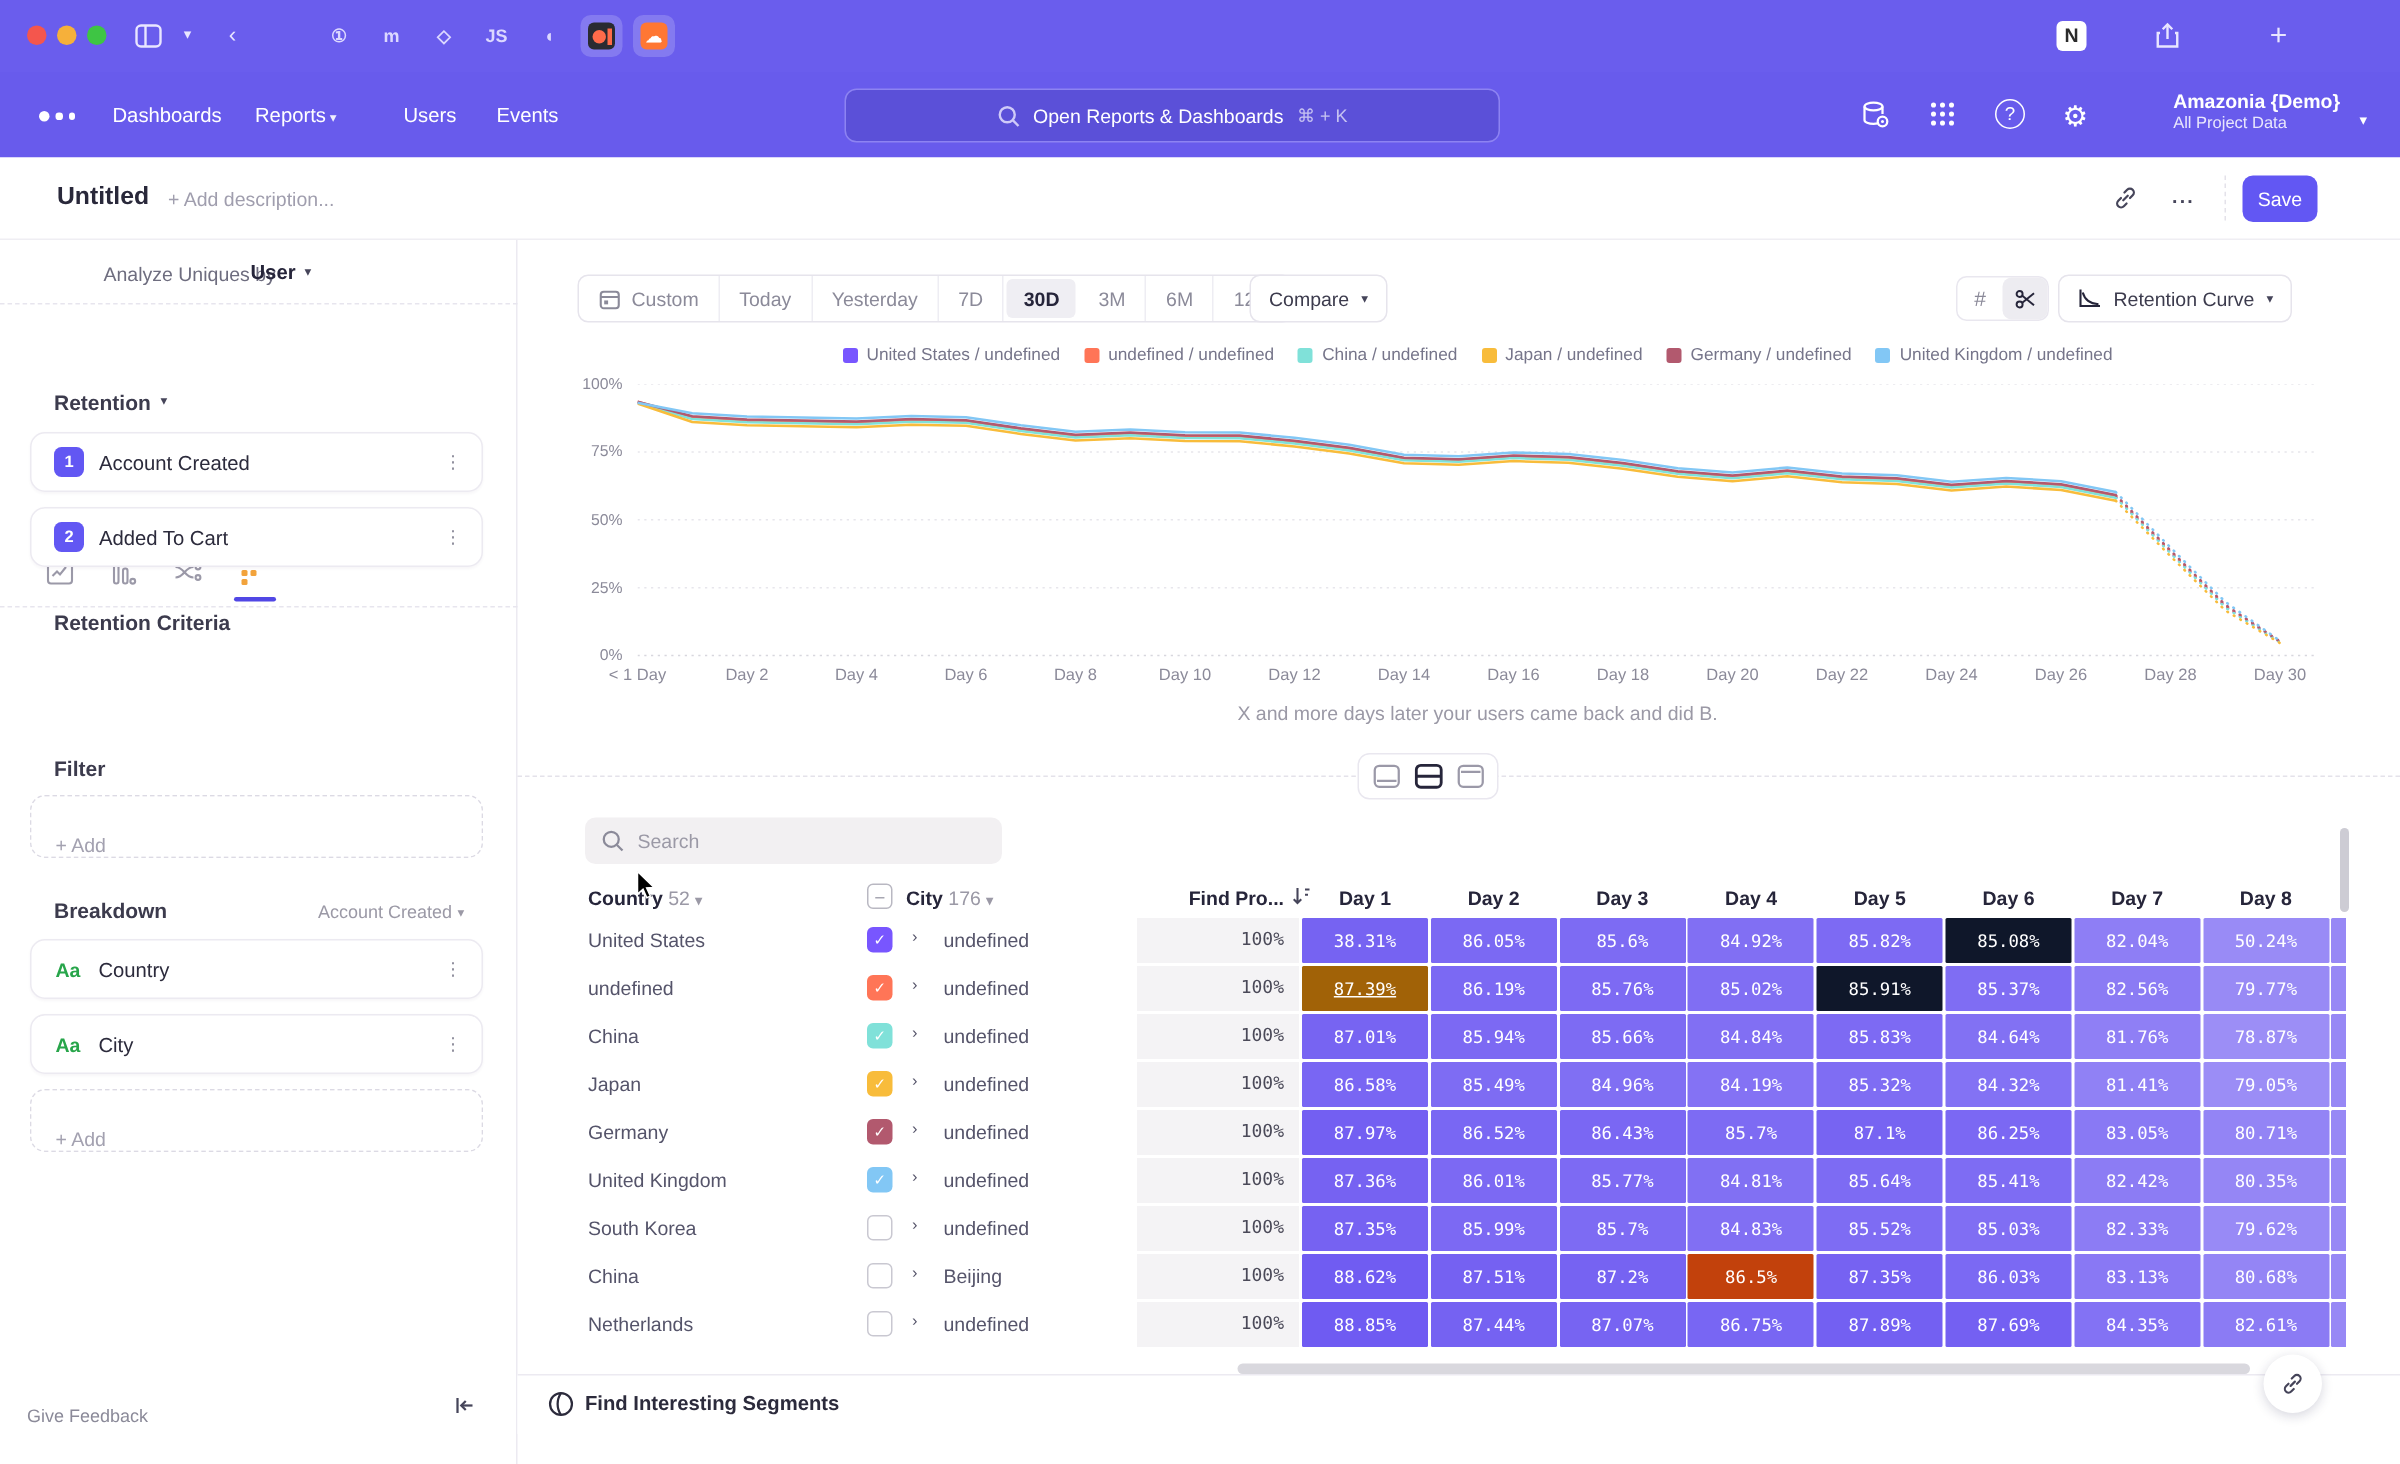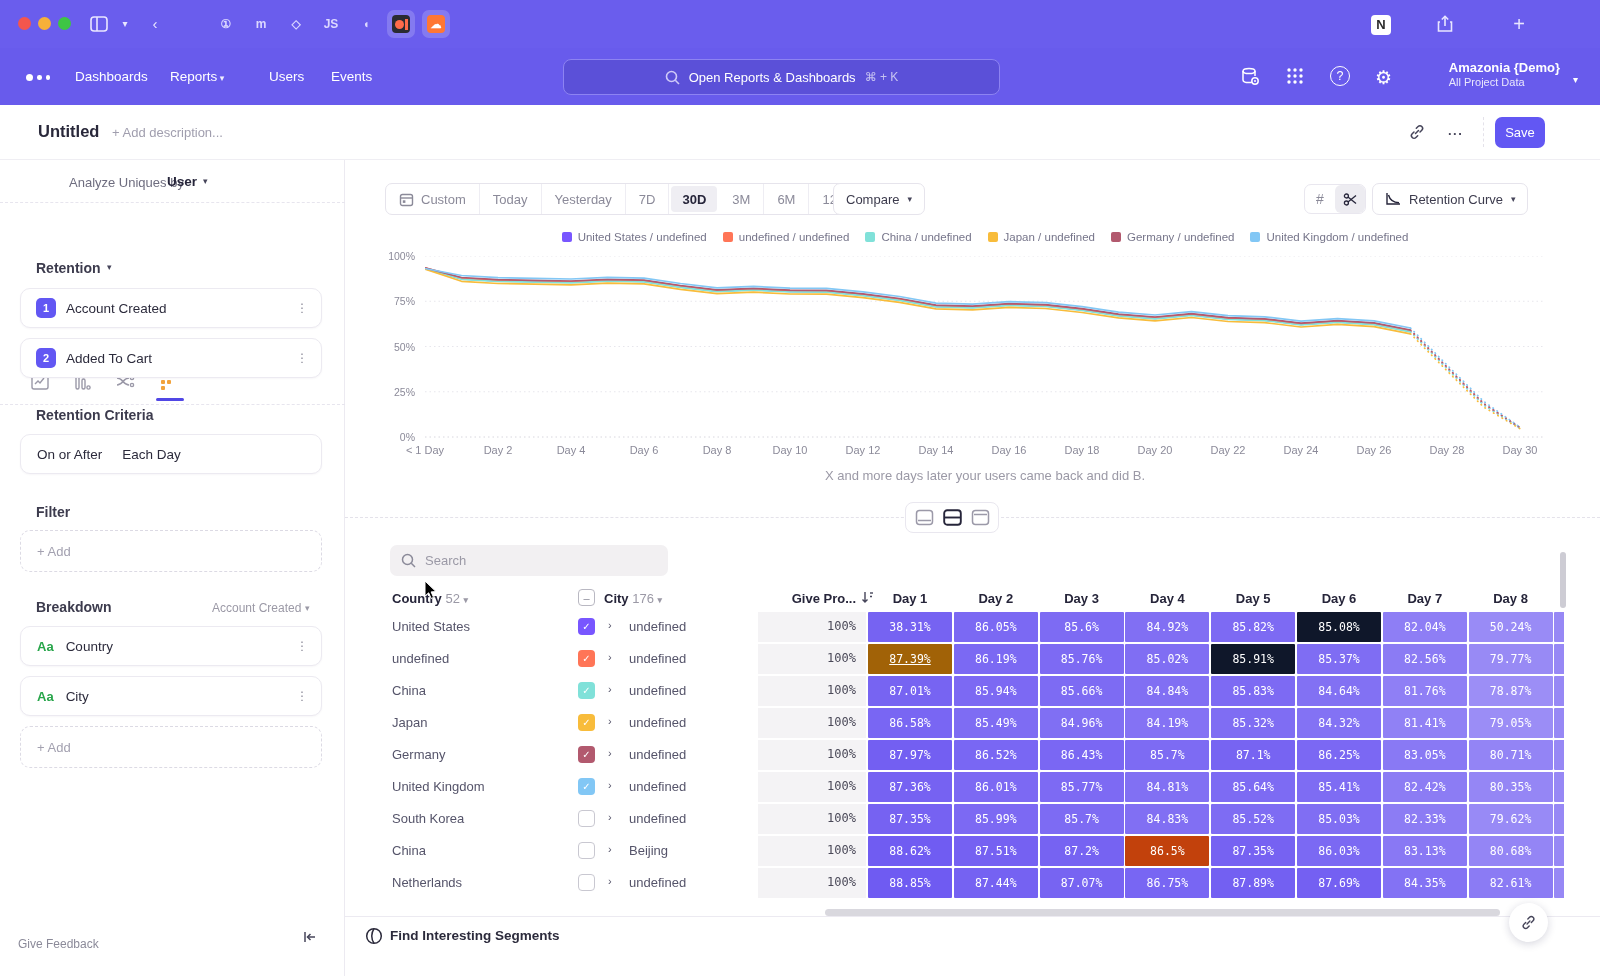--- a/index.html
+++ b/index.html
@@ -31,21 +31,21 @@
   #doc-title { position:absolute; left:38px; top:17px; font-size:16.5px; font-weight:600; color:#29283a; }
   #doc-desc { position:absolute; left:112px; top:20px; font-size:13px; color:#a09eae; }
   #save-btn { position:absolute; left:1495px; top:12px; width:50px; height:31px; background:#6257f3; border-radius:7px; color:#fff; font-size:13px; font-weight:500; display:flex; align-items:center; justify-content:center; }
   .hdr-ic { position:absolute; top:18px; color:#46455a; }
 
   
   #sidebar { position:absolute; left:0; top:160px; width:345px; height:816px; background:#fff; border-right:1px solid #eceaf1; }
   .sb-label { color:#6e6d7f; font-size:13px;margin-left:32px; }
   .sb-h { font-size:14px; color:#3c3b4d; font-weight:600; }
   .card { position:absolute; left:20px; width:302px; height:40px; background:#fff; border:1px solid #eceaf1; border-radius:10px; box-shadow:0 1px 2px rgba(40,35,80,.04); display:flex; align-items:center; }
-  .card-dash { position:absolute; left:20px; width:302px; height:42px; border:1px dashed #dcdae4; border-radius:10px; display:flex; align-items:center; color:#a3a1b0; font-size:13px; }
+  .card-dash { position:absolute; left:20px; width:302px; height:42px; border:1px dashed #dcdae4; border-radius:10px; display:flex; align-items:flex-end; color:#a3a1b0; font-size:13px; }
   .numsq { width:20px; height:20px; border-radius:5px; background:#6257f3; color:#fff; font-size:11px; font-weight:bold; display:flex; align-items:center; justify-content:center; margin:0 10px 0 15px; }
   .kebab { margin-left:auto; margin-right:13px; color:#8b8a99; font-size:12px; letter-spacing:0; line-height:5px; text-align:center; }
   .card-label { font-size:13.5px; color:#2c2b3c; font-weight:500; }
   .aa { color:#27a54a; font-weight:bold; font-size:13px; margin:0 12px 0 16px; }
   .tab-ic { position:absolute; top:212px; width:26px; height:24px; color:#9b99a8; text-align:center; }
   .dotline { border-top:1px dashed #e7e5ee; }
 
   
   .segwrap { position:absolute; top:183px; height:32px; border:1px solid #e6e4ec; border-radius:7px; display:flex; align-items:stretch; background:#fff; }
   .seg { display:flex; align-items:center; padding:0 13px; font-size:13px; color:#8b8a99; border-right:1px solid #eeedf3; gap:7px; }
@@ -260,24 +260,20 @@
         <span class="kebab">⋮</span>
       </div>
       <div class="card" style="top: 178px;">
         <span class="numsq">2</span>
         <span class="card-label">Added To Cart</span>
         <span class="kebab">⋮</span>
       </div>
     </div>
 
   <span class="sb-h abs" style="left:36px;top:247px">Retention Criteria</span>
-  <div class="card" style="top:274px">
-    <span class="card-label" style="margin-left:16px">On or After</span>
-    <span class="card-label" style="margin-left:20px">Each Day</span>
-  </div>
 
   <span class="sb-h abs" style="left:36px;top:344px">Filter</span>
   <div class="card-dash" style="top:370px">
     <span style="margin-left:16px">+ Add</span>
   </div>
 
   <span class="sb-h abs" style="left:36px;top:439px">Breakdown</span>
   <span class="abs" style="left:212px;top:441px;font-size:12px;color:#9b99a6">Account Created</span>
   <span class="abs" style="left:305px;top:443px;font-size:9px;color:#9b99a6">▾</span>
   <div id="breakdown-cards">
@@ -468,21 +464,21 @@
     <span>Country</span>
     <span class="thgray">52</span>
     <span style="font-size:9px;color:#9b99a6"> ▾</span>
   </span>
   <span class="abs" style="left:233px;top:6px;width:17px;height:17px;border:1.5px solid #b9b8c2;border-radius:4px;display:flex;align-items:center;justify-content:center;color:#8b8a99;font-size:11px">–</span>
   <span class="th" style="left:259px">
     <span>City</span>
     <span class="thgray">176</span>
     <span style="font-size:9px;color:#9b99a6"> ▾</span>
   </span>
-  <span class="th" style="left:424px;width:87px;text-align:right">Give Pro...</span>
+  <span class="th" style="left:424px;width:87px;text-align:right">Find Pro...</span>
   <span class="abs" style="left:516px;top:7px">
     <svg width="14" height="15" viewBox="0 0 14 15">
         <path d="M4 2 v10 M1.5 9.5 L4 12 L6.5 9.5" fill="none" stroke="#46455a" stroke-width="1.4"></path>
         <line x1="9" y1="3" x2="12" y2="3" stroke="#46455a" stroke-width="1.4"></line>
         <line x1="9" y1="6.5" x2="11" y2="6.5" stroke="#46455a" stroke-width="1.4"></line>
       </svg>
   </span>
   <div id="dayheaders">
       <span class="th" style="left: 523px; width: 84px; text-align: center;">Day 1</span>
       <span class="th" style="left: 608.8px; width: 84px; text-align: center;">Day 2</span>

